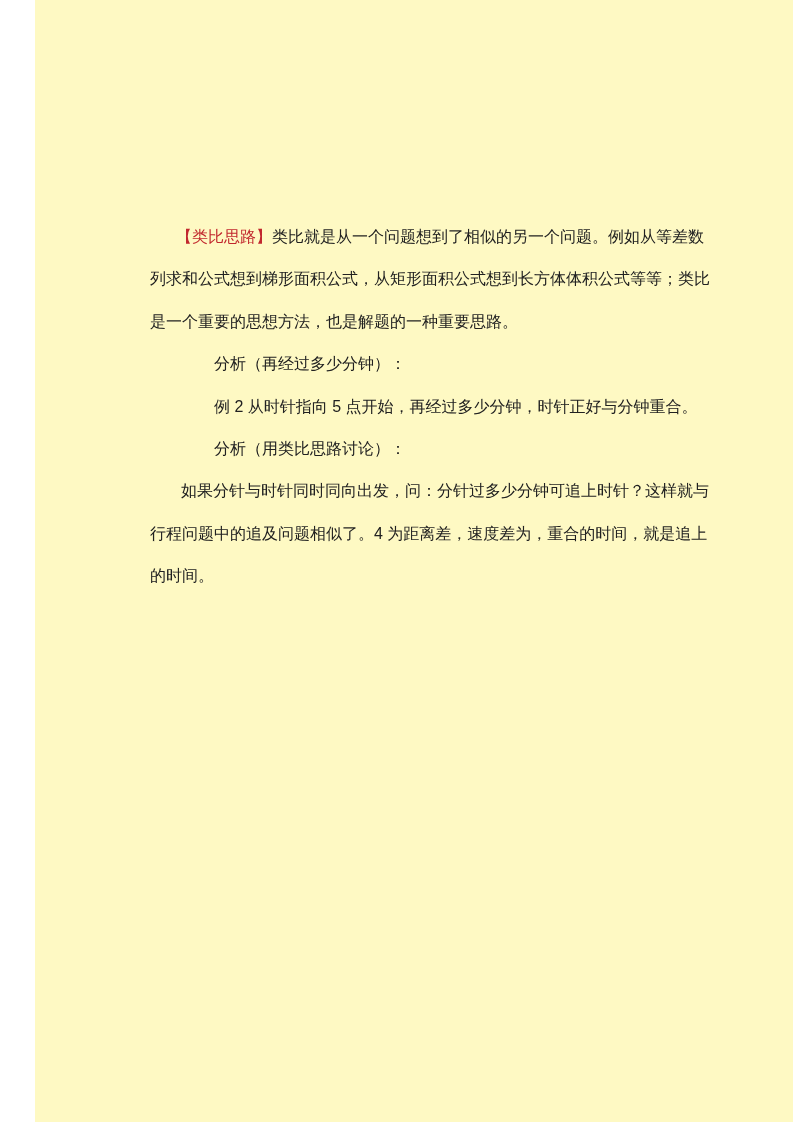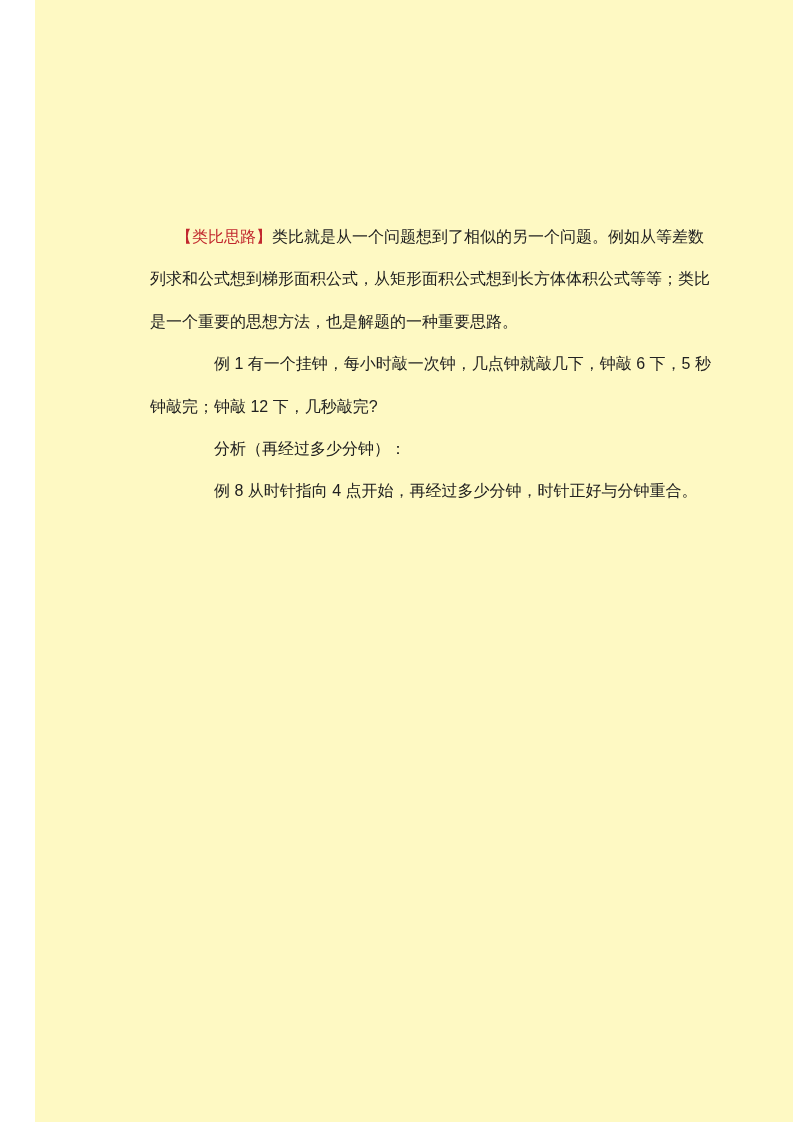--- a/index.html
+++ b/index.html
@@ -40,24 +40,25 @@
   .section-label  { color: #C1272D; }     
 </style>
 </head>
 <body>
 
 <div class="page">
   <div class="doc-body">
 
     <p class="indent-label"><span class="section-label">【类比思路】</span><span>类比就是从一个问题想到了相似的另一个问题。例如从等差数列求和公式想到梯形面积公式，从矩形面积公式想到长方体体积公式等等；类比是一个重要的思想方法，也是解题的一种重要思路。</span></p>
 
-    <p class="indent-deep">例 1 有一个挂钟，每小时敲一次钟，几点钟就敲几下，钟敲 6 下，5 秒钟敲完；钟敲 12 下，几秒敲完?</p>
 
     <p class="indent-deep">分析（再经过多少分钟）：</p>
 
 
-    <p class="indent-deep">例 8 从时针指向 4 点开始，再经过多少分钟，时针正好与分钟重合。</p>
+    <p class="indent-deep">例 2 从时针指向 5 点开始，再经过多少分钟，时针正好与分钟重合。</p>
+
+    <p class="indent-deep">分析（用类比思路讨论）：</p>
 
 
-
+    <p class="indent-two">如果分针与时针同时同向出发，问：分针过多少分钟可追上时针？这样就与行程问题中的追及问题相似了。4 为距离差，速度差为，重合的时间，就是追上的时间。</p>
 
   </div>
 </div>
 
 </body></html>

